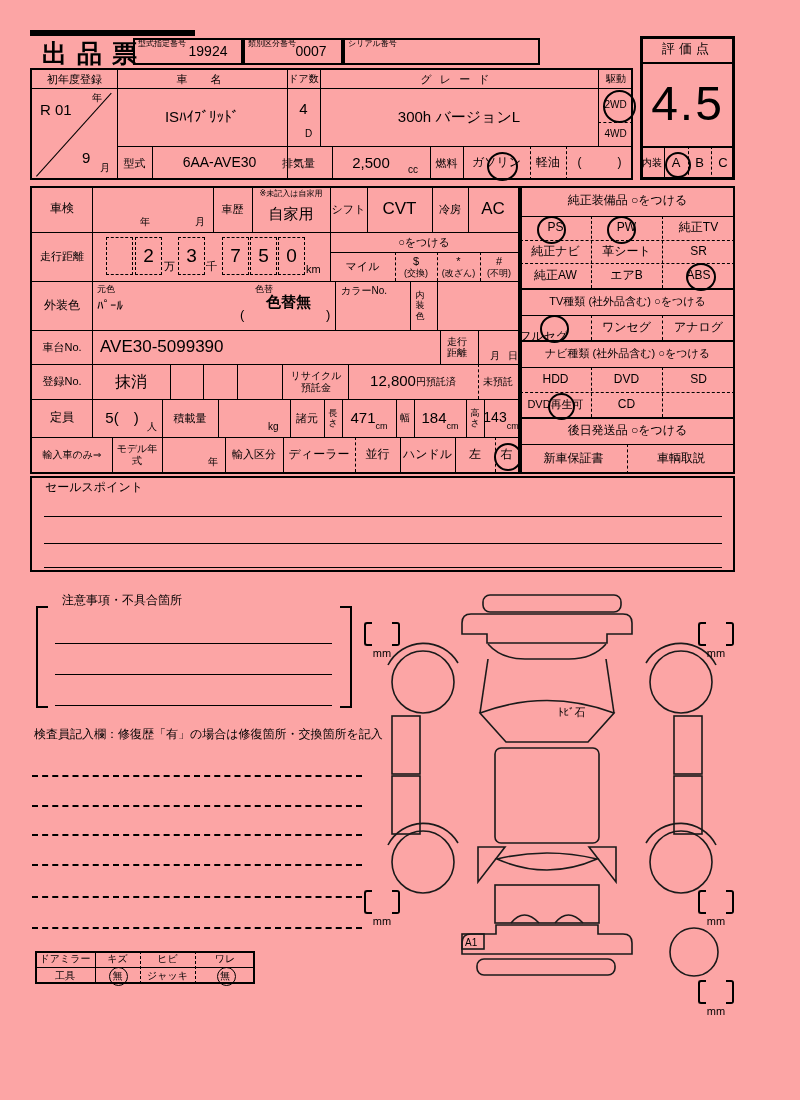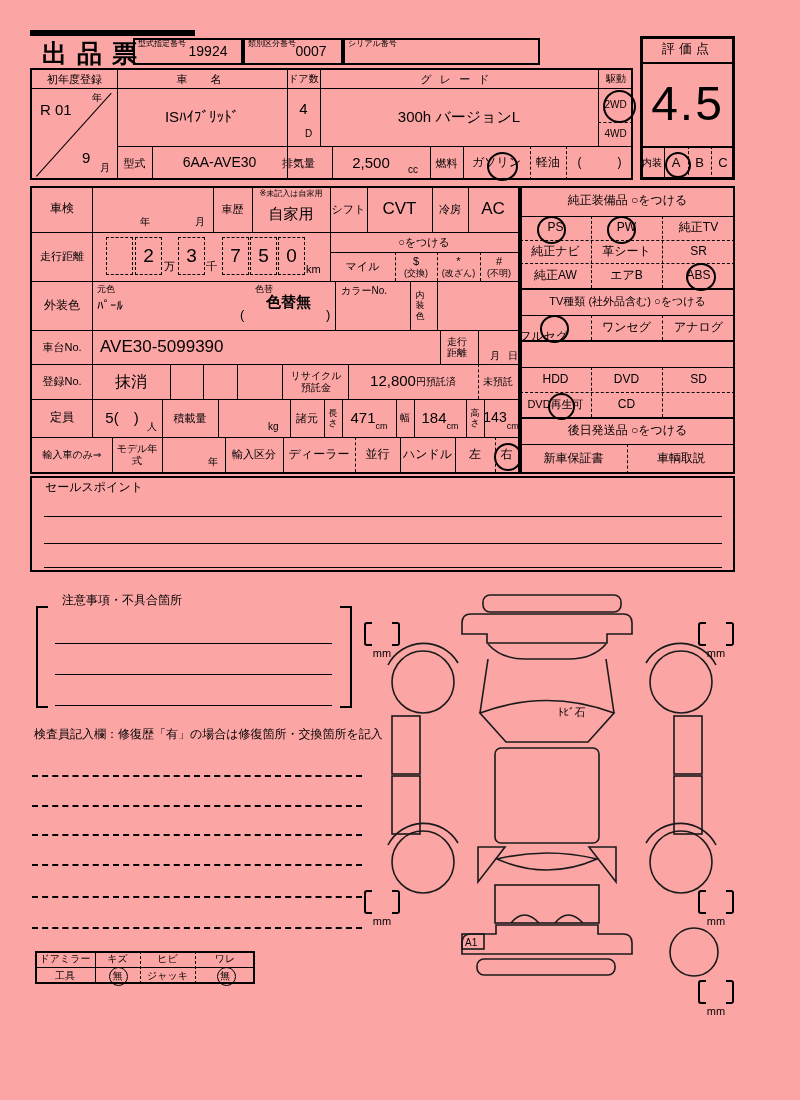--- a/index.html
+++ b/index.html
@@ -281,20 +281,21 @@
   <div class="c" style="left:591px;top:263px;width:71px;height:25px">エアB</div>
   <div class="c" style="left:662px;top:263px;width:73px;height:25px">ABS</div>
   <div class="circ" style="left:686px;top:263px;width:26px;height:24px"></div>
 
   <div class="c" style="left:520px;top:288px;width:215px;height:27px;font-size:11px">TV種類 (社外品含む) ○をつける</div>
   <div class="c" style="left:508px;top:315px;width:71px;height:43px">フルセグ</div>
   <div class="c" style="left:591px;top:315px;width:71px;height:25px">ワンセグ</div>
   <div class="c" style="left:662px;top:315px;width:73px;height:25px">アナログ</div>
   <div class="circ" style="left:540px;top:315px;width:25px;height:24px"></div>
 
+  <div class="c" style="left:520px;top:340px;width:215px;height:27px;font-size:11px">ナビ種類 (社外品含む) ○をつける</div>
   <div class="c" style="left:520px;top:367px;width:71px;height:25px">HDD</div>
   <div class="c" style="left:591px;top:367px;width:71px;height:25px">DVD</div>
   <div class="c" style="left:662px;top:367px;width:73px;height:25px">SD</div>
   <div class="c" style="left:520px;top:392px;width:71px;height:25px;font-size:11px">DVD再生可</div>
   <div class="c" style="left:591px;top:392px;width:71px;height:25px">CD</div>
   <div class="circ" style="left:548px;top:393px;width:23px;height:23px"></div>
 
   <div class="c" style="left:520px;top:417px;width:215px;height:27px;font-size:12px">後日発送品 ○をつける</div>
   <div class="c" style="left:520px;top:444px;width:107px;height:30px">新車保証書</div>
   <div class="c" style="left:627px;top:444px;width:108px;height:30px">車輌取説</div>

